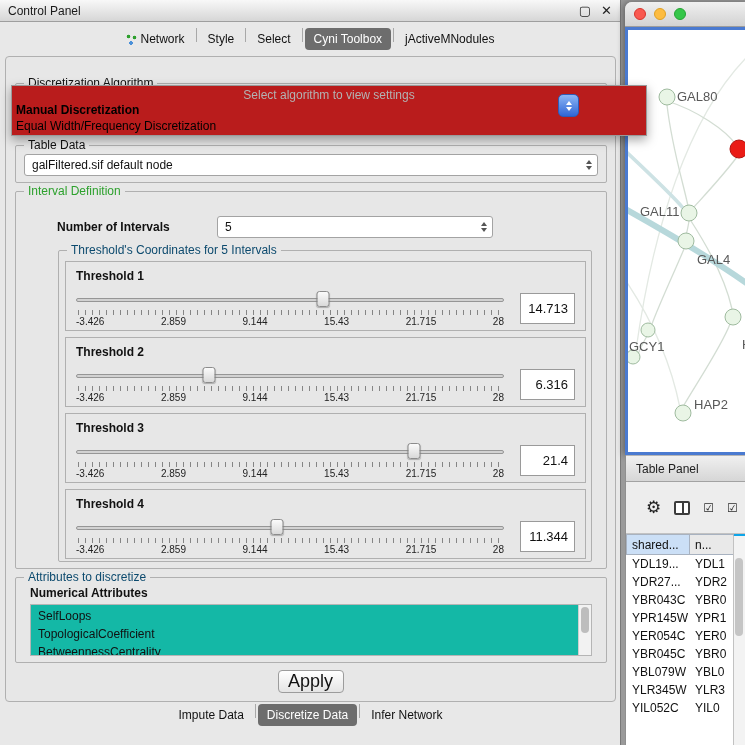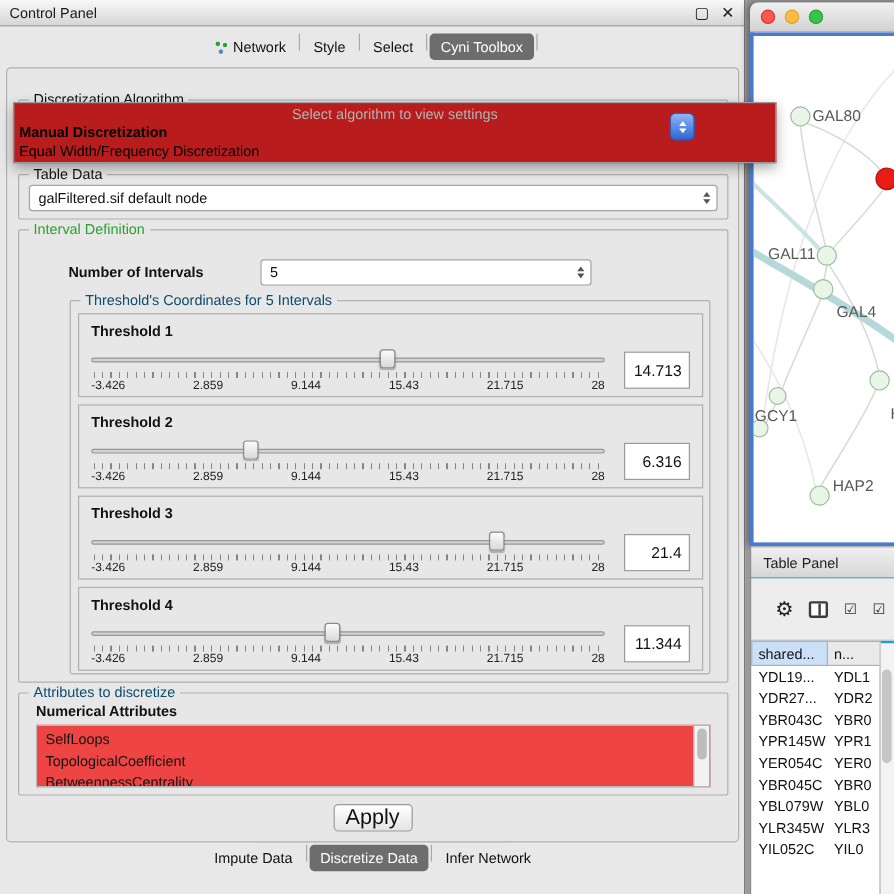--- a/index.html
+++ b/index.html
@@ -56,21 +56,21 @@
 .slider-row{position:absolute;left:10px;right:10px;top:25px;height:42px;display:flex;align-items:center}
 .slider{position:relative;flex:1;height:42px;margin-right:16px}
 .track{position:absolute;left:0;right:0;top:11px;height:4px;background:#d2d2d2;border:1px solid #969696;border-radius:2px}
 .thumb{position:absolute;top:4px;width:13px;height:16px;background:linear-gradient(#fbfbfb,#d9d9d9);border:1px solid #8c8c8c;border-radius:3px;transform:translateX(-50%);box-shadow:0 1px 1px rgba(0,0,0,.25)}
 .ticks{position:absolute;left:2px;right:2px;top:23px;height:5px;background:repeating-linear-gradient(to right,#858585 0 1px,transparent 1px 7px)}
 .tick-labels{position:absolute;left:0;right:0;top:29px;display:flex;justify-content:space-between;font-size:10px;color:#222}
 .value-box{width:55px;height:31px;background:#fff;border:1px solid #9a9a9a;font-size:13px;display:flex;align-items:center;justify-content:flex-end;padding-right:6px}
 
 #attr-group{left:9px;top:520px;width:592px;height:86px}
 #attr-sub{position:absolute;left:14px;top:8px;font-weight:bold}
-#attr-list{position:absolute;left:14px;top:26px;right:14px;bottom:6px;background:#ef4444;border:1px solid #b5b5b5;overflow:hidden;padding:2px 14px 0 7px;line-height:18px}
+#attr-list{position:absolute;left:14px;top:26px;right:14px;bottom:6px;background:#14b8a6;border:1px solid #b5b5b5;overflow:hidden;padding:2px 14px 0 7px;line-height:18px}
 .attr-scroll{position:absolute;right:0;top:0;bottom:0;width:13px;background:#f2f2f2;border-left:1px solid #cfcfcf}
 .sthumb{position:absolute;left:2px;top:2px;width:8px;height:26px;background:#bdbdbd;border-radius:4px}
 
 #apply-btn{position:absolute;left:50%;top:613px;transform:translateX(-50%);width:66px;height:23px;background:linear-gradient(#ffffff,#e4e4e4);border:1px solid #9c9c9c;border-radius:4px;font-size:18px;display:flex;align-items:center;justify-content:center}
 
 .bottom-tabbar{position:absolute;left:0;top:704px;width:621px;display:flex;justify-content:center}
 
 
 .netwin{position:absolute;left:625px;top:2px;width:124px;height:453px;border-radius:7px 0 0 0;background:#d9d9d9;box-shadow:-2px 0 6px rgba(0,0,0,.35)}
 .netwin .tb{height:25px;border-radius:7px 0 0 0;background:linear-gradient(#f0f0f0,#d2d2d2);border-bottom:1px solid #9c9c9c;display:flex;align-items:center;padding-left:9px;gap:8px}
@@ -125,20 +125,23 @@
         </span>
         <span class="seg-sep"></span>
         <span class="seg-item">
           <span>Select</span>
         </span>
         <span class="seg-sep"></span>
         <span class="seg-item selected">
           <span>Cyni Toolbox</span>
         </span>
         <span class="seg-sep"></span>
+        <span class="seg-item">
+          <span>jActiveMNodules</span>
+        </span>
       </div>
   </div>
 
   <div class="main">
 
     <div class="group" id="algo-group">
       <span class="gtitle plain">Discretization Algorithm</span>
     </div>
 
     <div class="popup">

